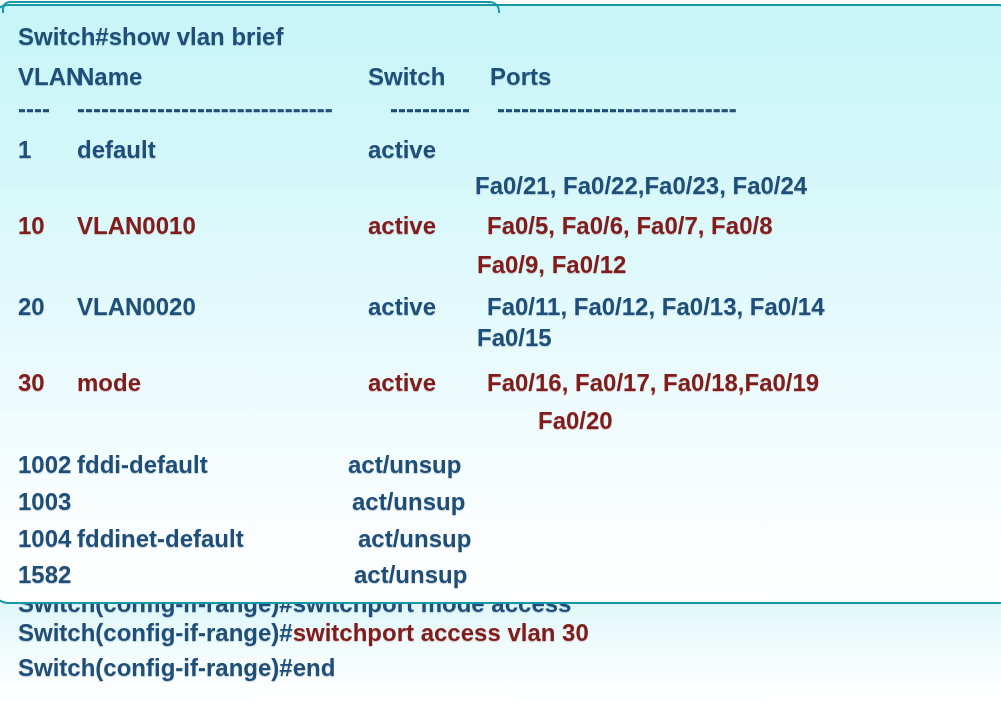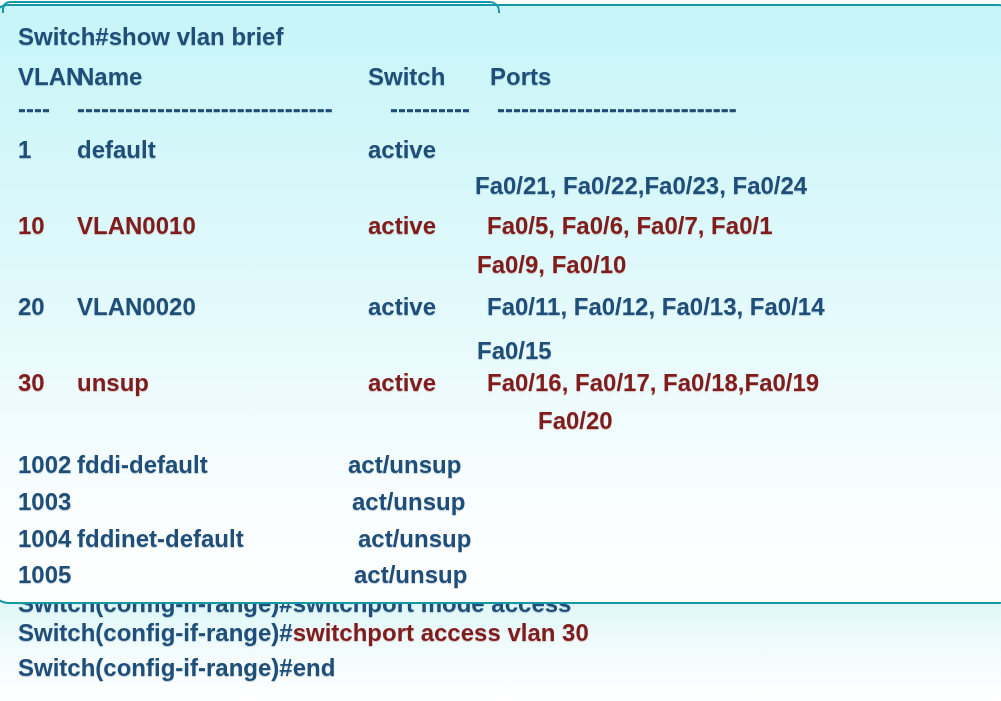--- a/index.html
+++ b/index.html
@@ -83,39 +83,39 @@
     <span class="c2">active</span>
   </div>
   <div class="line navy cols" style="top:173px">
     <span style="left:475px">Fa0/21, Fa0/22,Fa0/23, Fa0/24</span>
   </div>
 
   <div class="line red cols" style="top:213px">
     <span class="c0">10</span>
     <span class="c1">VLAN0010</span>
     <span class="c2">active</span>
-    <span class="c3">Fa0/5, Fa0/6, Fa0/7, Fa0/1</span>
+    <span class="c3">Fa0/5, Fa0/6, Fa0/7, Fa0/8</span>
   </div>
   <div class="line red cols" style="top:252px">
-    <span style="left:477px">Fa0/9, Fa0/10</span>
+    <span style="left:477px">Fa0/9, Fa0/12</span>
   </div>
 
   <div class="line navy cols" style="top:294px">
     <span class="c0">20</span>
     <span class="c1">VLAN0020</span>
     <span class="c2">active</span>
     <span class="c3">Fa0/11, Fa0/12, Fa0/13, Fa0/14</span>
   </div>
-  <div class="line navy cols" style="top:338px">
+  <div class="line navy cols" style="top:325px">
     <span style="left:477px">Fa0/15</span>
   </div>
 
   <div class="line red cols" style="top:370px">
     <span class="c0">30</span>
-    <span class="c1">unsup</span>
+    <span class="c1">mode</span>
     <span class="c2">active</span>
     <span class="c3">Fa0/16, Fa0/17, Fa0/18,Fa0/19</span>
   </div>
   <div class="line red cols" style="top:408px">
     <span style="left:538px">Fa0/20</span>
   </div>
 
   <div class="line navy cols" style="top:452px">
     <span class="c0">1002</span>
     <span class="c1">fddi-default</span>
@@ -124,21 +124,21 @@
   <div class="line navy cols" style="top:489px">
     <span class="c0">1003</span>
     <span style="left:352px">act/unsup</span>
   </div>
   <div class="line navy cols" style="top:526px">
     <span class="c0">1004</span>
     <span class="c1">fddinet-default</span>
     <span style="left:358px">act/unsup</span>
   </div>
   <div class="line navy cols" style="top:562px">
-    <span class="c0">1005</span>
+    <span class="c0">1582</span>
     <span style="left:354px">act/unsup</span>
   </div>
 </div>
 
 <div class="tail-layer">
   <div class="line flow" style="top:620px">
     <span class="navy">Switch(config-if-range)#</span><span class="red">switchport access vlan 30</span>
   </div>
   <div class="line navy flow" style="top:655px">
     <span>Switch(config-if-range)#end</span>

